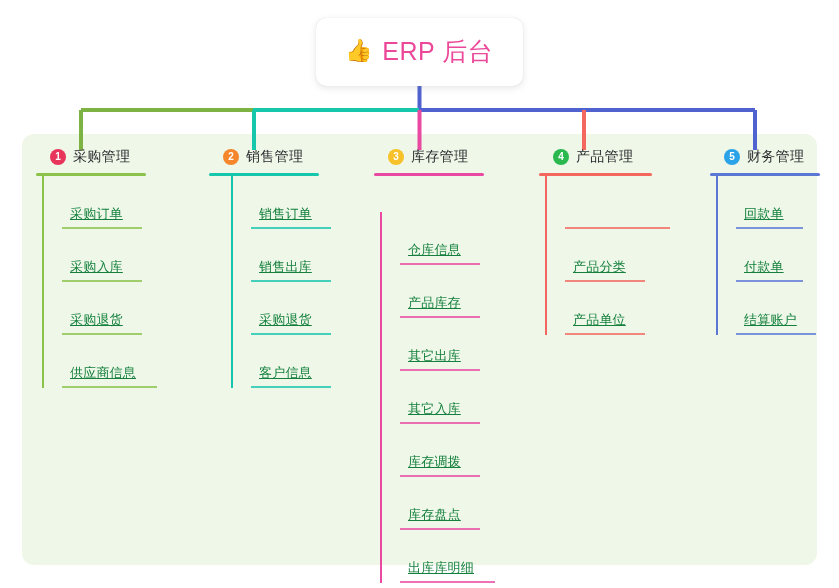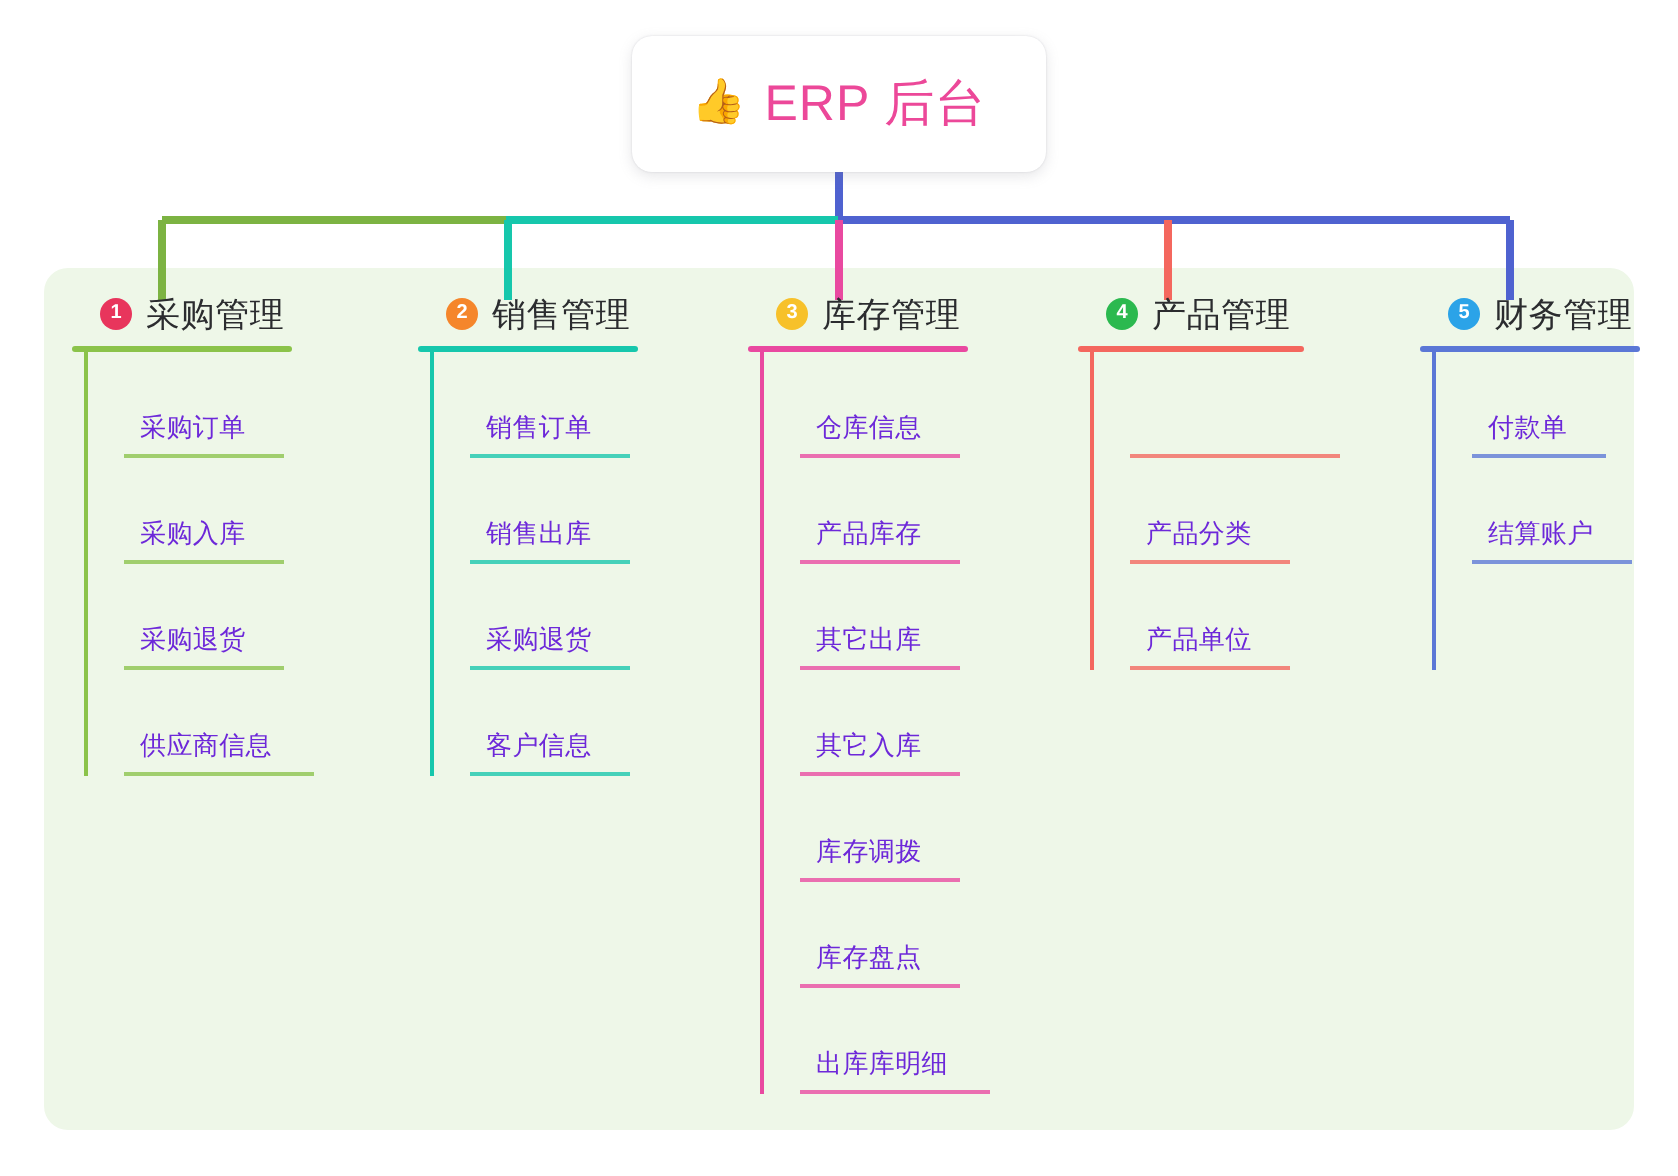--- a/index.html
+++ b/index.html
@@ -84,21 +84,21 @@
     height: 16px;
     border-radius: 50%;
     color: #ffffff;
     font-size: 10px;
     line-height: 16px;
     text-align: center;
     font-weight: bold;
     flex: none;
   }
   .col-title {
-    font-size: 17px;
+    font-size: 14px;
     color: #2b2c2f;
     white-space: nowrap;
     letter-spacing: 0.3px;
   }
   .head-rule {
     height: 3px;
     border-radius: 2px;
     margin-top: 5px;
   }
 
@@ -117,24 +117,25 @@
   }
   .item {
     position: relative;
     height: 53px;
     box-sizing: border-box;
     display: flex;
     align-items: flex-end;
   }
   .item-label {
     font-size: 13px;
-    color: #6d28d9;
+    color: #15803d;
     padding: 0 0 6px 8px;
     white-space: nowrap;
     letter-spacing: 0.2px;
+    text-decoration: underline;
   }
   .item-rule {
     position: absolute;
     left: 0;
     bottom: 0;
     height: 2px;
   }
 
   
   #wires {
@@ -200,21 +201,21 @@
             <div class="item-rule" style="width: 95px; background: rgb(139, 195, 74); opacity: 0.78;"></div>
           </div>
         </div>
       </div>
       <div class="column" style="left: 209px;">
         <div class="col-head">
           <span class="badge" style="background: rgb(245, 134, 43);">2</span>
           <span class="col-title">销售管理</span>
         </div>
         <div class="head-rule" style="width: 110px; background: rgb(22, 199, 172);"></div>
-        <div class="items" style="margin-left: 6px;">
+        <div class="items" style="margin-left: 22px;">
           <div class="spine" style="background: rgb(22, 199, 172); height: 212px;"></div>
           <div class="item">
             <span class="item-label">销售订单</span>
             <div class="item-rule" style="width: 80px; background: rgb(22, 199, 172); opacity: 0.78;"></div>
           </div>
           <div class="item">
             <span class="item-label">销售出库</span>
             <div class="item-rule" style="width: 80px; background: rgb(22, 199, 172); opacity: 0.78;"></div>
           </div>
           <div class="item">
@@ -226,21 +227,21 @@
             <div class="item-rule" style="width: 80px; background: rgb(22, 199, 172); opacity: 0.78;"></div>
           </div>
         </div>
       </div>
       <div class="column" style="left: 374px;">
         <div class="col-head">
           <span class="badge" style="background: rgb(247, 193, 42);">3</span>
           <span class="col-title">库存管理</span>
         </div>
         <div class="head-rule" style="width: 110px; background: rgb(233, 73, 160);"></div>
-        <div class="items" style="margin-left: 6px;">
+        <div class="items" style="margin-left: 6px; margin-top: 36px;">
           <div class="spine" style="background: rgb(233, 73, 160); height: 371px;"></div>
           <div class="item">
             <span class="item-label">仓库信息</span>
             <div class="item-rule" style="width: 80px; background: rgb(233, 73, 160); opacity: 0.78;"></div>
           </div>
           <div class="item">
             <span class="item-label">产品库存</span>
             <div class="item-rule" style="width: 80px; background: rgb(233, 73, 160); opacity: 0.78;"></div>
           </div>
           <div class="item">
@@ -288,20 +289,24 @@
       </div>
       <div class="column" style="left: 710px;">
         <div class="col-head">
           <span class="badge" style="background: rgb(43, 163, 232);">5</span>
           <span class="col-title">财务管理</span>
         </div>
         <div class="head-rule" style="width: 110px; background: rgb(91, 119, 214);"></div>
         <div class="items" style="margin-left: 6px;">
           <div class="spine" style="background: rgb(91, 119, 214); height: 159px;"></div>
           <div class="item">
+            <span class="item-label">回款单</span>
+            <div class="item-rule" style="width: 67px; background: rgb(91, 119, 214); opacity: 0.78;"></div>
+          </div>
+          <div class="item">
             <span class="item-label">付款单</span>
             <div class="item-rule" style="width: 67px; background: rgb(91, 119, 214); opacity: 0.78;"></div>
           </div>
           <div class="item">
             <span class="item-label">结算账户</span>
             <div class="item-rule" style="width: 80px; background: rgb(91, 119, 214); opacity: 0.78;"></div>
           </div>
         </div>
       </div>
     </div>

